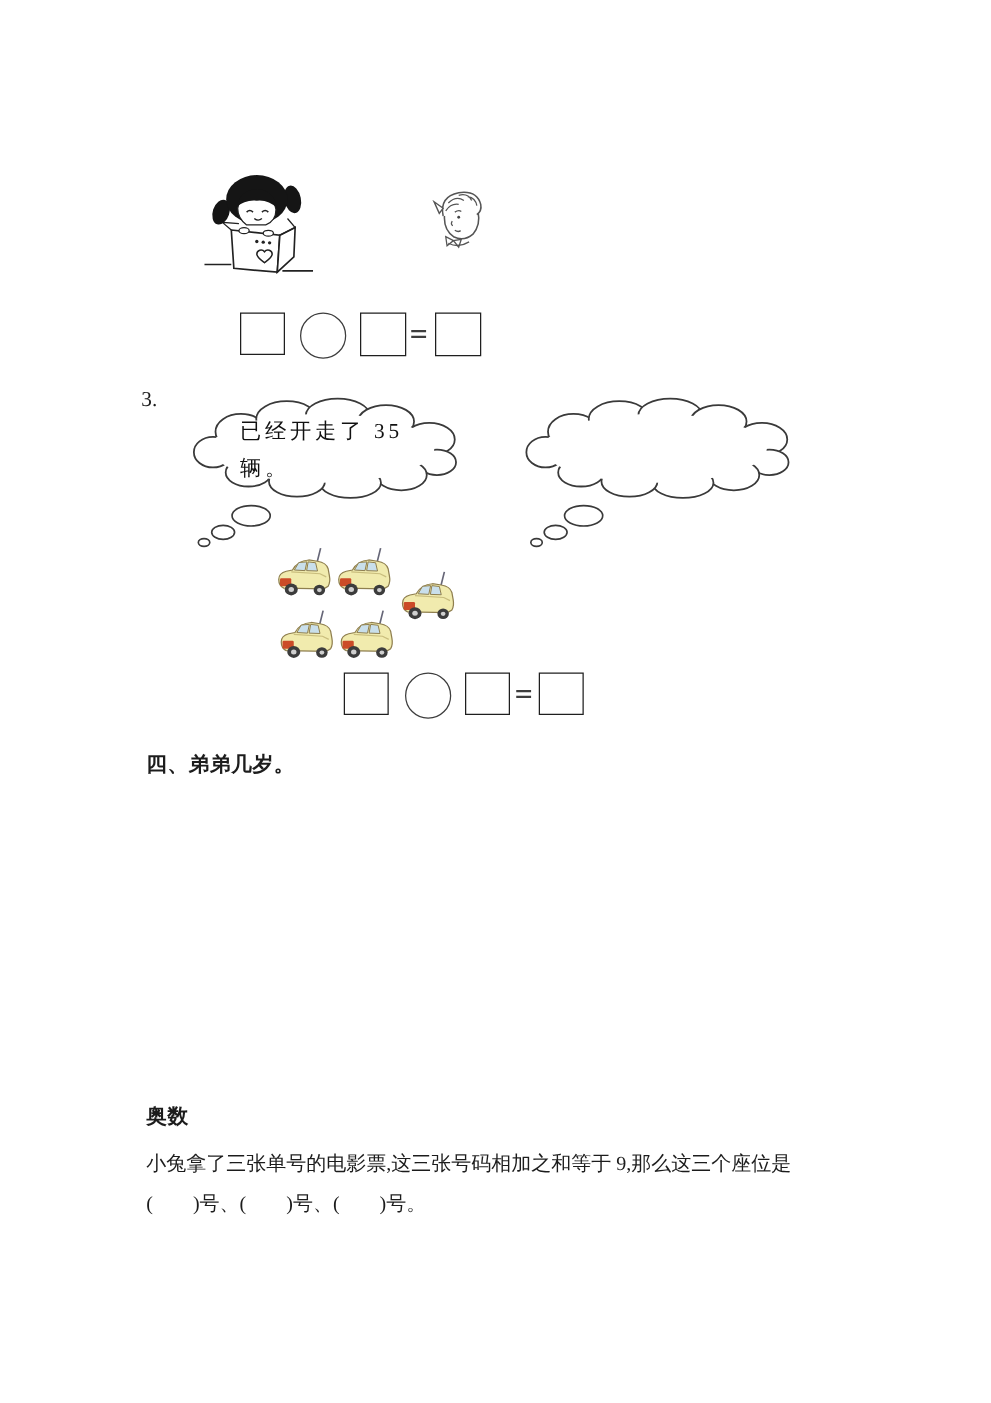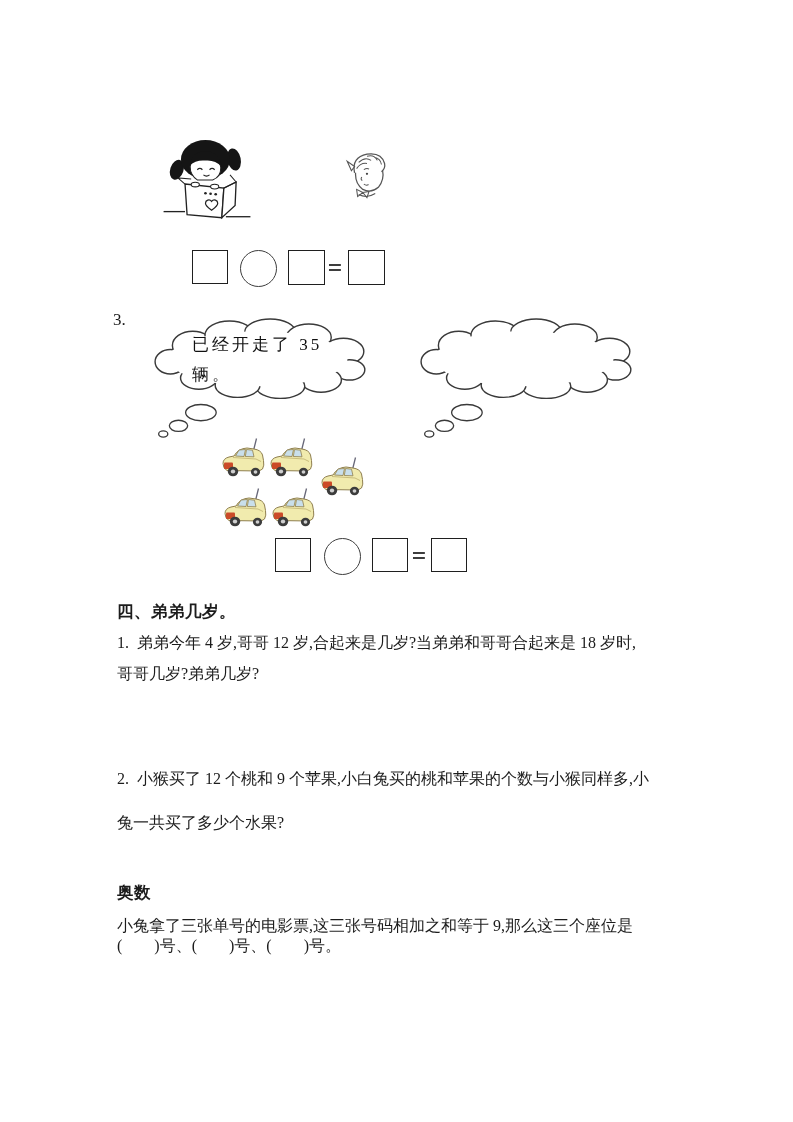--- a/index.html
+++ b/index.html
@@ -16,21 +16,21 @@
   .bubble svg{position:absolute;left:0;top:0;}
   .bubble-text{position:absolute;font-size:17px;line-height:30px;letter-spacing:3px;white-space:pre-line;color:#111;}
   .num-label{position:absolute;font-size:17px;color:#1c1c1c;}
   
   .car{position:absolute;width:50px;height:43px;}
   
   .heading{position:absolute;font-size:16.5px;font-weight:bold;letter-spacing:0.5px;}
   .text-block{position:absolute;width:645px;font-size:16px;white-space:pre-line;}
   .lh-item1{line-height:31px;}
   .lh-item2{line-height:44px;}
-  .lh-oly{line-height:20px;}
+  .lh-oly{line-height:32px;}
   .illu{position:absolute;}
 </style>
 </head>
 <body>
 
 <div class="page">
 
   <div class="illu" style="left:163px;top:136px;width:88px;height:94px;">
     <svg width="88" height="94" viewBox="0 0 85 92">
       <line x1="0" y1="74" x2="21" y2="74" stroke="#222" stroke-width="1.3"></line>
@@ -190,22 +190,18 @@
         <ellipse cx="37.5" cy="34.5" rx="1.9" ry="1.7" fill="#cfcfcf"></ellipse>
       </svg></div>
 
   <div class="answer-box" style="left:275px;top:538px;"></div>
   <div class="op-circle" style="left:324px;top:538px;"></div>
   <div class="answer-box" style="left:372px;top:538px;"></div>
   <div class="equals" style="left:412px;top:540px;">=</div>
   <div class="answer-box" style="left:431px;top:538px;"></div>
 
   <div class="heading" style="left:117px;top:601px;">四、弟弟几岁。</div>
-  <div class="text-block lh-item1" style="left:117px;top:627px;">1. 弟弟今年 4 岁,哥哥 12 岁,合起来是几岁?当弟弟和哥哥合起来是 18 岁时,
-哥哥几岁?弟弟几岁?</div>
-  <div class="text-block lh-item2" style="left:117px;top:757px;">2. 小猴买了 12 个桃和 9 个苹果,小白兔买的桃和苹果的个数与小猴同样多,小
-兔一共买了多少个水果?</div>
 
   <div class="heading" style="left:117px;top:882px;">奥数</div>
   <div class="text-block lh-oly" style="left:117px;top:916px;">小兔拿了三张单号的电影票,这三张号码相加之和等于 9,那么这三个座位是
 (　　)号、(　　)号、(　　)号。</div>
 
 </div>
 
 </body></html>

